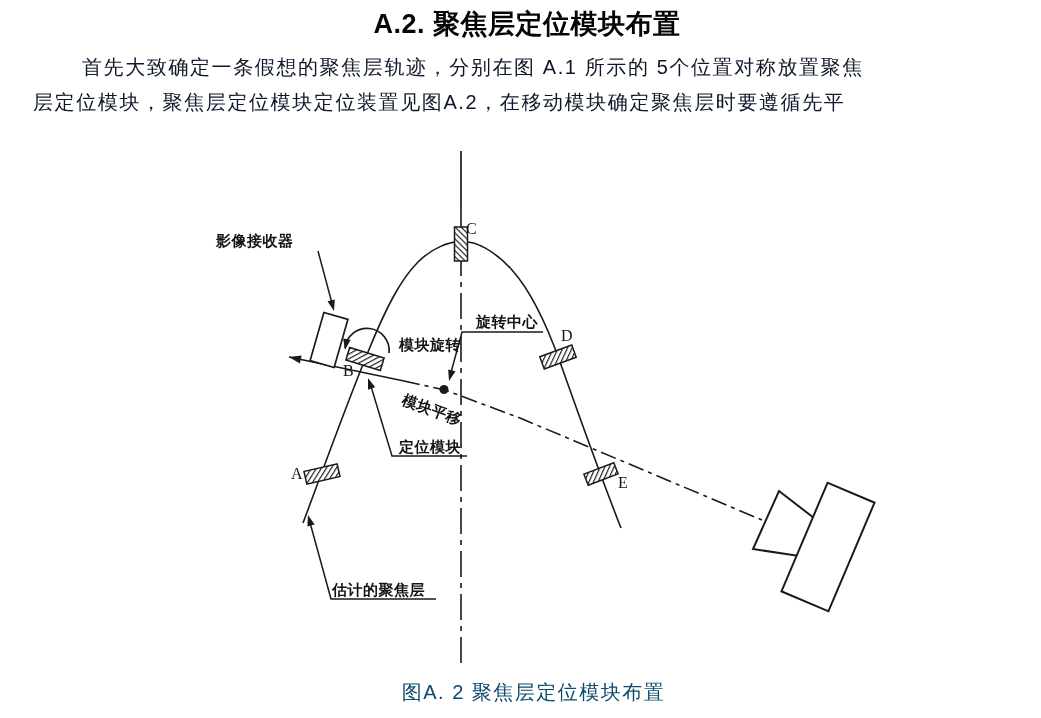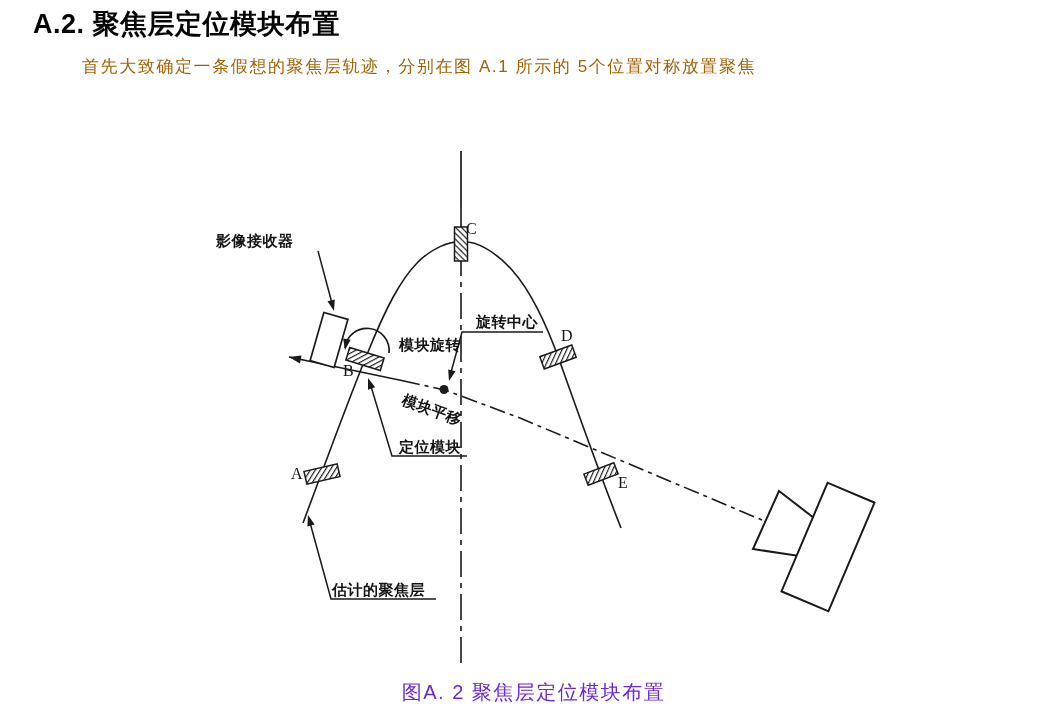--- a/index.html
+++ b/index.html
@@ -1,39 +1,40 @@
 <!DOCTYPE html>
 <html><head>
 <meta charset="utf-8">
 <style>
   html,body{margin:0;padding:0;background:#ffffff;}
   .page{position:relative;width:1041px;height:718px;background:#ffffff;overflow:hidden;
         font-family:"Liberation Sans",sans-serif;color:#0a0a0a;}
   .head{position:absolute;left:33px;top:6px;right:20px;}
-  h1{margin:0;font-size:27px;font-weight:bold;letter-spacing:0.5px;color:#050505;}
+  h1{margin:0;font-size:27px;font-weight:bold;letter-spacing:0.5px;color:#050505;text-align:center;}
   .body{position:absolute;left:33px;top:50px;width:980px;}
-  .bline{font-size:17px;line-height:34.5px;letter-spacing:1.6px;white-space:nowrap;color:#a16207;}
+  .bline{font-size:20px;line-height:34.5px;letter-spacing:1.6px;white-space:nowrap;color:#0f172a;}
   .bline.indent{text-indent:49px;}
   svg.fig{position:absolute;left:0;top:0;width:1041px;height:718px;}
   .caption{position:absolute;left:0;top:679px;width:1041px;text-align:center;padding-left:26px;
-           box-sizing:border-box;font-size:20px;letter-spacing:1.5px;color:#6d28d9;}
+           box-sizing:border-box;font-size:20px;letter-spacing:1.5px;color:#0c4a6e;}
   text.cjk{font-family:"Liberation Sans",sans-serif;font-size:15px;font-weight:bold;fill:#141414;letter-spacing:0.5px;}
   text.pos{font-family:"Liberation Serif",serif;font-size:16px;fill:#141414;}
 </style>
 </head>
 <body>
 
 <div class="page">
 
   <div class="head">
     <h1>A.2. 聚焦层定位模块布置</h1>
   </div>
 
   <div class="body">
     <div class="bline indent">首先大致确定一条假想的聚焦层轨迹，分别在图 A.1 所示的 5个位置对称放置聚焦</div>
+    <div class="bline">层定位模块，聚焦层定位模块定位装置见图A.2，在移动模块确定聚焦层时要遵循先平</div>
   </div>
 
   <svg class="fig" viewBox="0 0 1041 718">
     <defs>
       <pattern id="hatch" patternUnits="userSpaceOnUse" width="4.2" height="4.2" patternTransform="rotate(45)">
         <rect width="4.2" height="4.2" fill="#ffffff"></rect>
         <line x1="0.5" y1="0" x2="0.5" y2="4.2" stroke="#1a1a1a" stroke-width="1.3"></line>
       </pattern>
     </defs>
 

